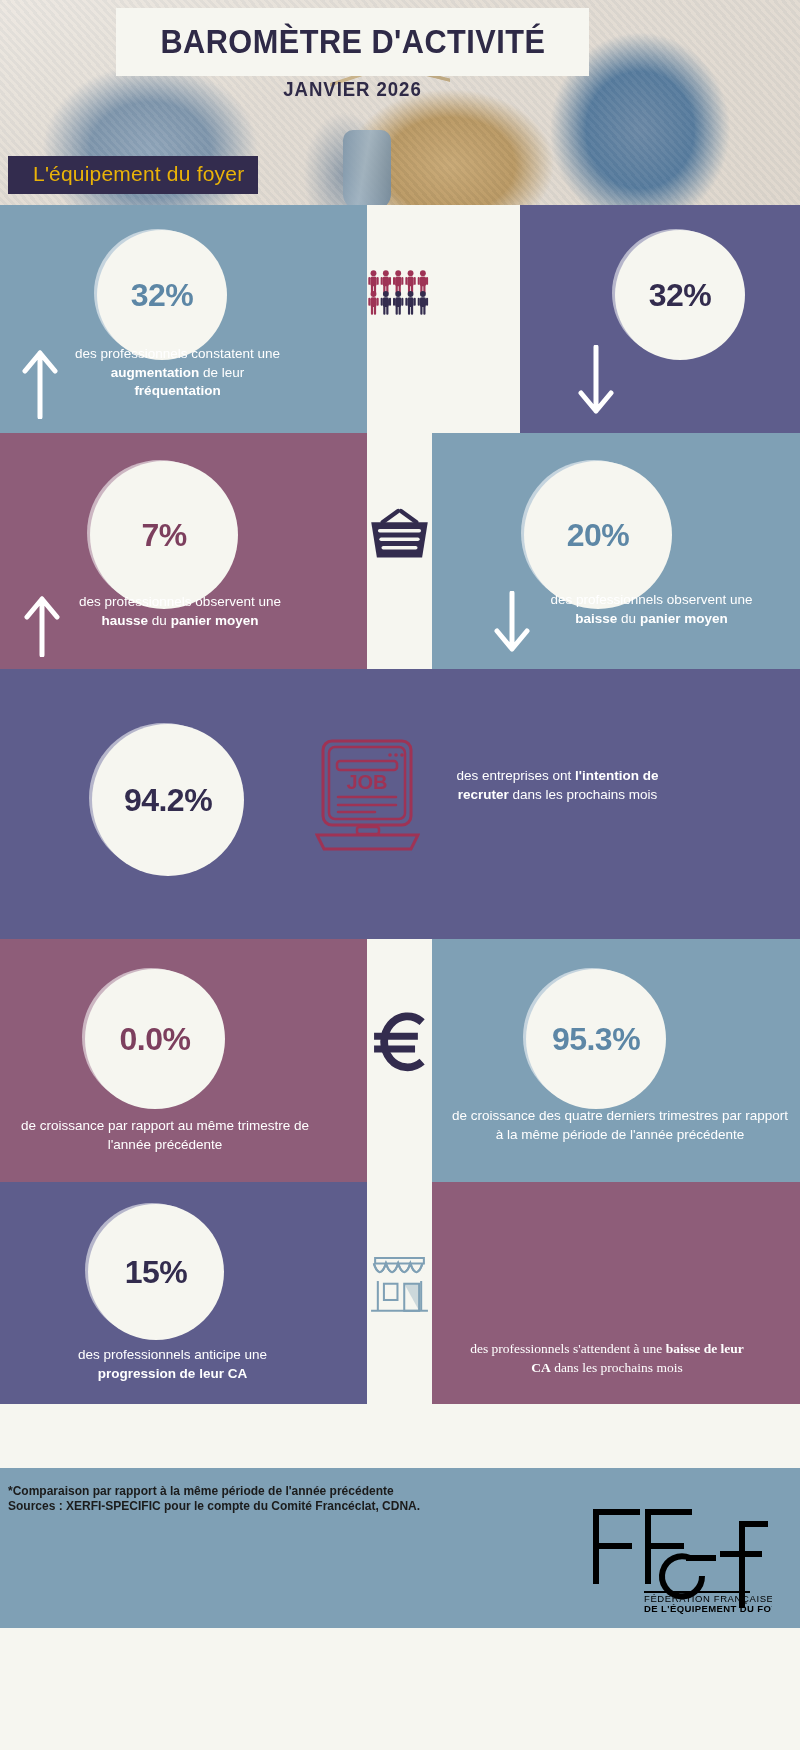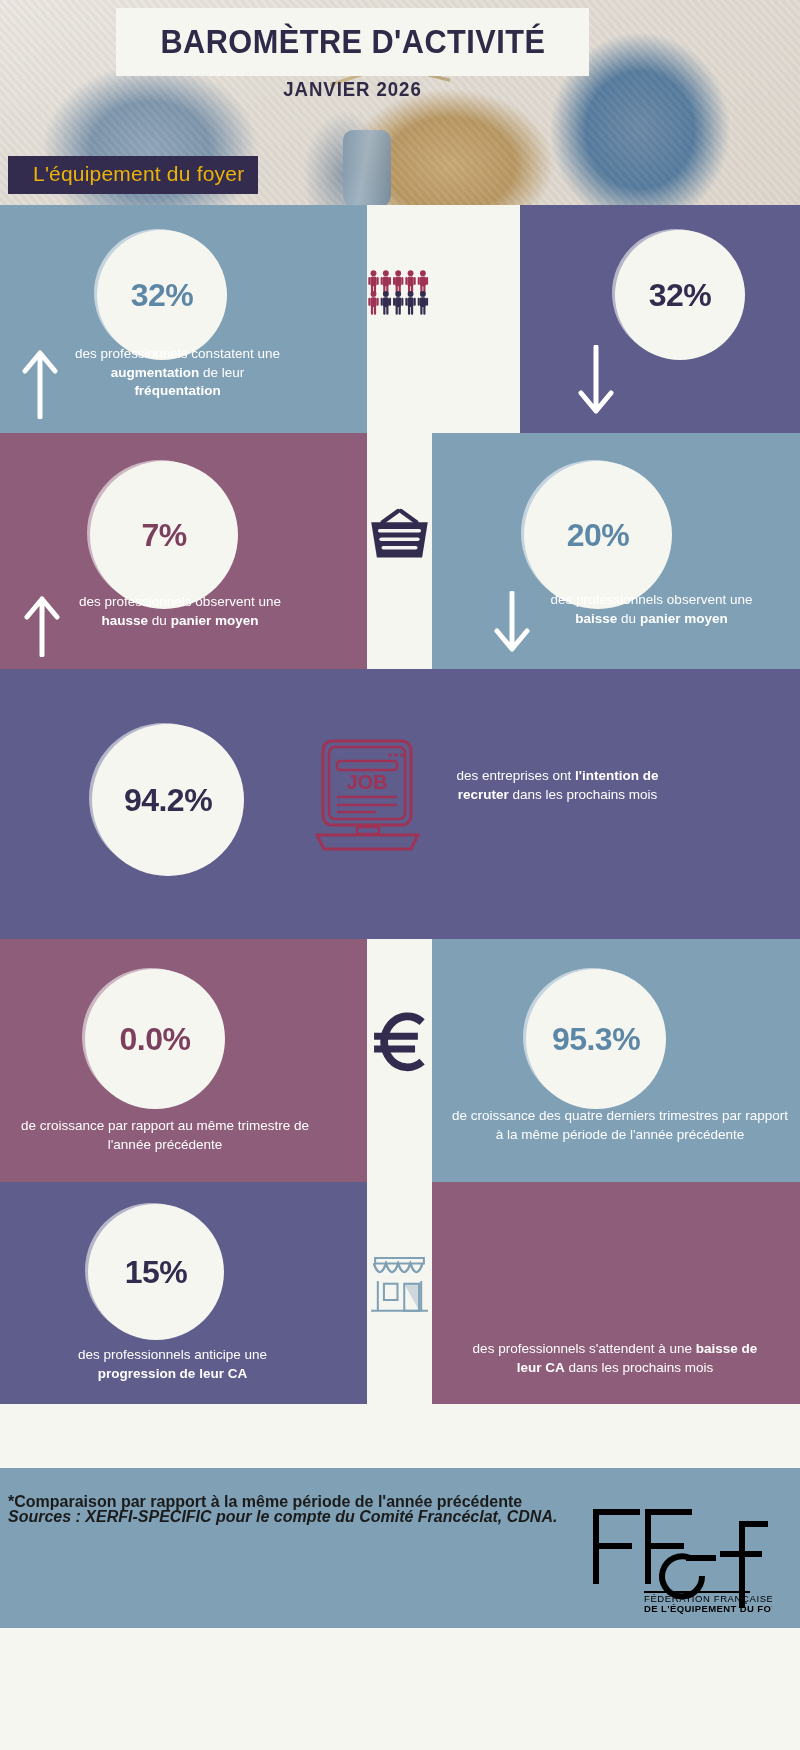--- a/index.html
+++ b/index.html
@@ -118,27 +118,27 @@
     pointer-events:none;
   }
 
   
   .white-gap{ width:800px; background:#f6f6f0; }
   .footer{
     position:relative; width:800px; height:160px;
     background:#7fa0b5;
   }
   .footnotes{
-    position:absolute; left:8px; top:26px;
+    position:absolute; left:8px; top:16px;
     color:#1b1b1b;
     font-family:"Liberation Sans Narrow","Liberation Sans", sans-serif;
-    font-size:16px; line-height:15px;
+    font-size:12px; line-height:15px;
   }
   .footnotes .l1{ font-weight:700; }
-  .footnotes .l2{ font-style:italic; font-weight:700; }
+  .footnotes .l2{ font-weight:700; }
   .ffef-logo{
     position:absolute; right:28px; top:28px; width:190px; height:118px;
   }
   .ffef-logo svg{ display:block; }
 </style>
 </head>
 <body>
 
 <div class="infographic">
 
@@ -386,21 +386,21 @@
         <span>15%</span>
       </div>
       <div class="caption" style="left:40px; top:164px; width:265px;">
         des professionnels anticipe une <b>progression de leur CA</b>
       </div>
     </div>
 
     <div class="gutter"></div>
 
     <div class="panel right-col bg-mauve">
-      <div class="caption" style="left:38px; top:158px; width:290px;">
+      <div class="caption" style="left:30px; top:158px; width:290px;font-family:Liberation Serif, serif;">
         des professionnels s'attendent à une <b>baisse de leur CA</b> dans les prochains mois
       </div>
     </div>
 
     <div class="center-icon" style="left:367px; top:42px; height:110px;">
       <svg width="96" height="110" viewBox="0 0 96 110">
         <path d="M12 24 h72 v8 h-72 z" fill="none" stroke="#7fa0b5" stroke-width="3"></path>
         <path d="M10 32 q9 26 18 0 q9 26 18 0 q9 26 18 0 q9 26 18 0 l0 -0" fill="none" stroke="#7fa0b5" stroke-width="3"></path>
         <path d="M10 32 q9 26 18 0 q9 26 18 0 q9 26 18 0 q9 26 18 0" fill="none" stroke="#7fa0b5" stroke-width="3"></path>
         <path d="M16 58 V102" fill="none" stroke="#7fa0b5" stroke-width="3"></path>

